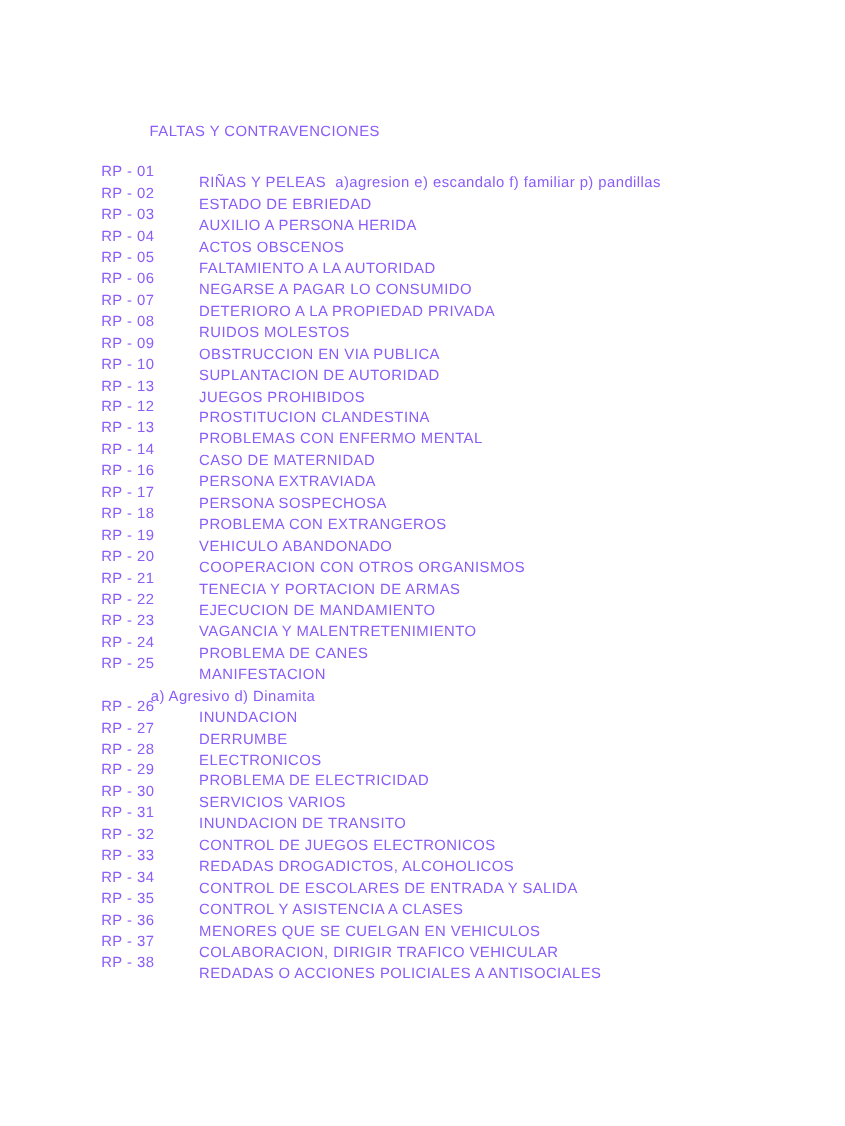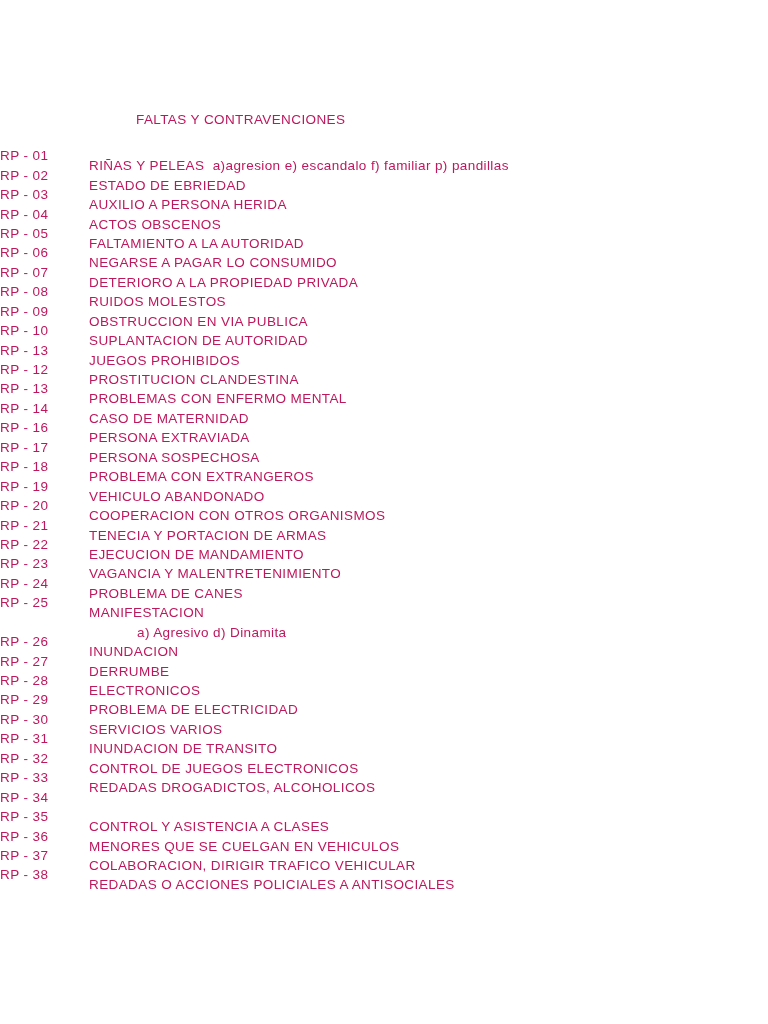--- a/index.html
+++ b/index.html
@@ -7,41 +7,42 @@
     padding: 0;
     background: #ffffff;
   }
   .page {
     position: relative;
     width: 676px;
     height: 1024px;
     background: #ffffff;
     overflow: hidden;
     font-family: "Liberation Sans", sans-serif;
-    color: #be185d;
+    color: #8b5cf6;
   }
   .doc-title {
     position: absolute;
     left: 136px;
     top: 112px;
     font-size: 13.5px;
     letter-spacing: 0.4px;
     white-space: pre;
   }
   .code-list {
     position: absolute;
     left: 0;
     top: 146px;
     right: 0;
   }
   .row {
     box-sizing: border-box;
     height: 19.45px;
     display: flex;
     align-items: center;
+    padding-left: 92px;
   }
   .row .code {
     flex: 0 0 89px;
     width: 89px;
     font-size: 13.5px;
     letter-spacing: 0.4px;
     white-space: pre;
   }
   .row .desc {
     font-size: 13.5px;
@@ -186,20 +187,21 @@
       <div class="row">
     <span class="code">RP - 32</span>
     <span class="desc">CONTROL DE JUEGOS ELECTRONICOS</span>
   </div>
       <div class="row">
     <span class="code">RP - 33</span>
     <span class="desc">REDADAS DROGADICTOS, ALCOHOLICOS</span>
   </div>
       <div class="row">
     <span class="code">RP - 34</span>
+    <span class="desc">CONTROL DE ESCOLARES DE ENTRADA Y SALIDA</span>
   </div>
       <div class="row">
     <span class="code">RP - 35</span>
     <span class="desc">CONTROL Y ASISTENCIA A CLASES</span>
   </div>
       <div class="row">
     <span class="code">RP - 36</span>
     <span class="desc">MENORES QUE SE CUELGAN EN VEHICULOS</span>
   </div>
       <div class="row">

